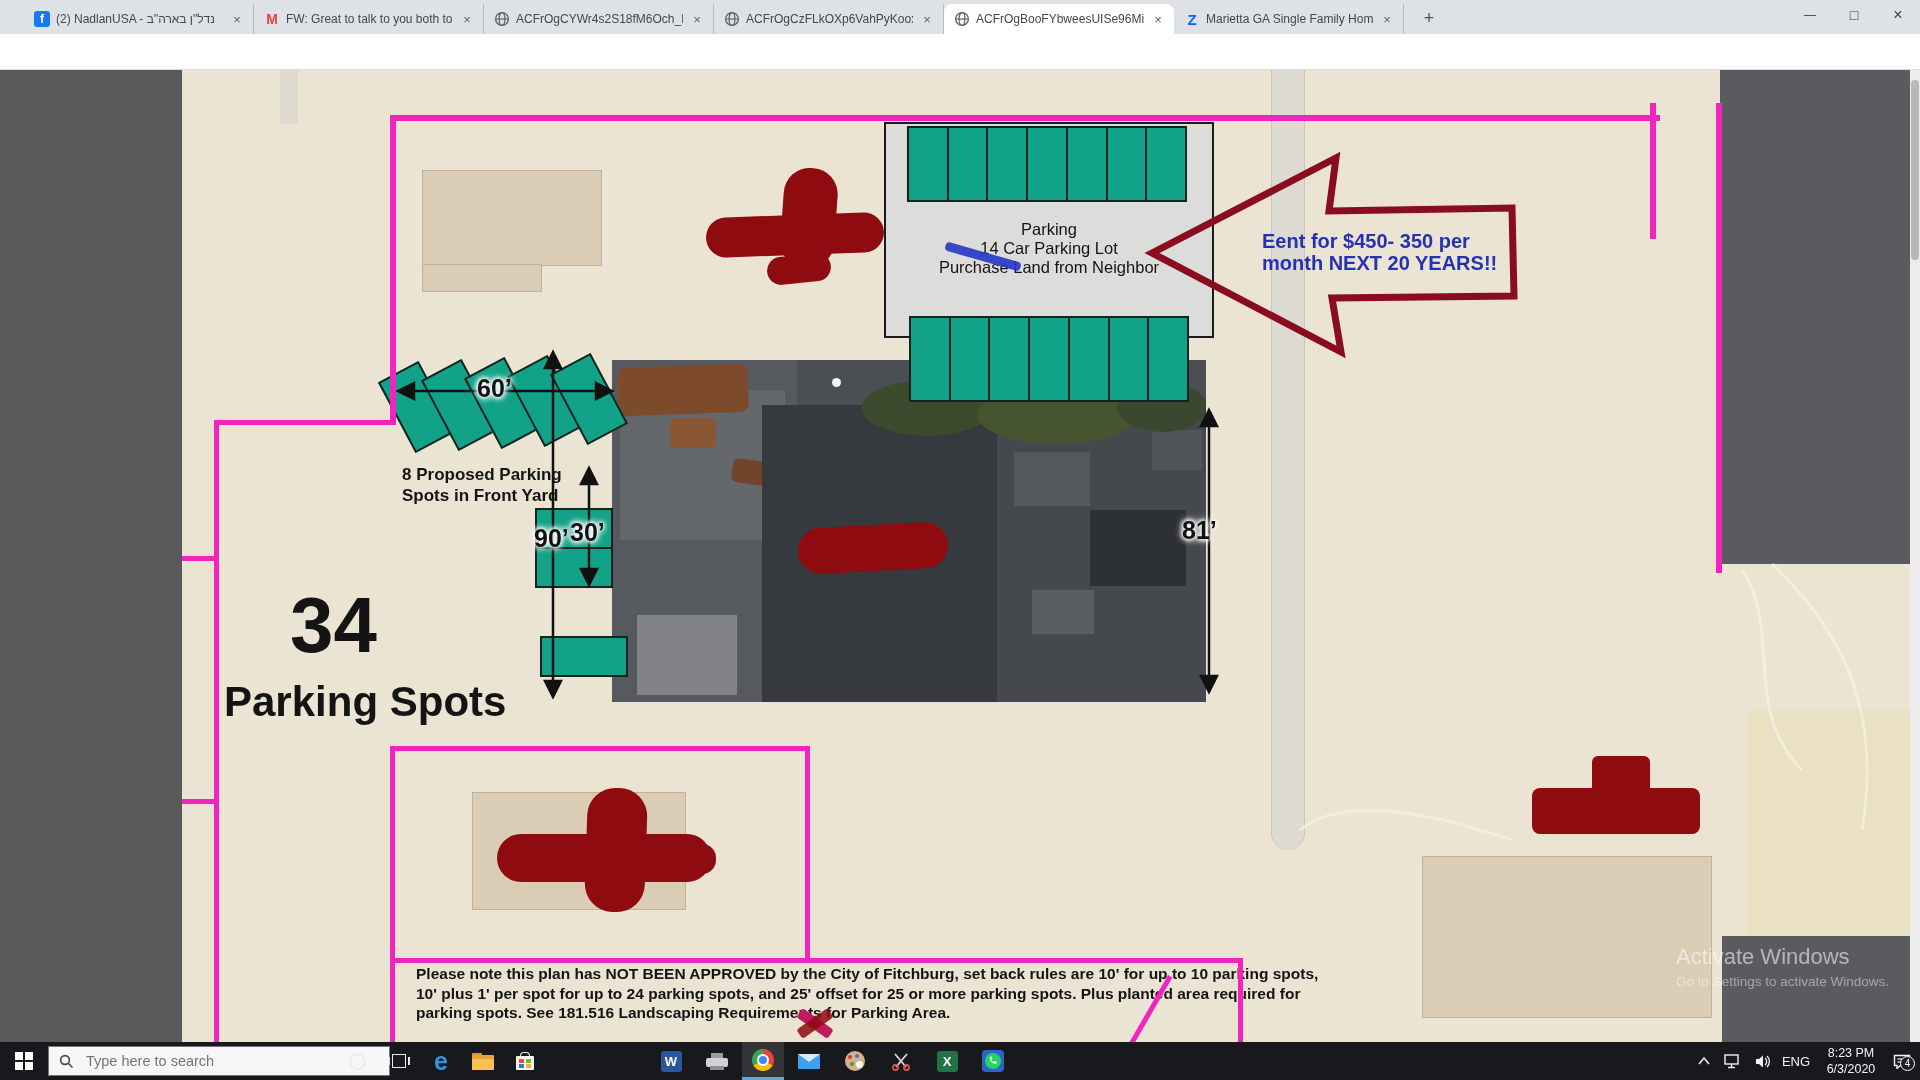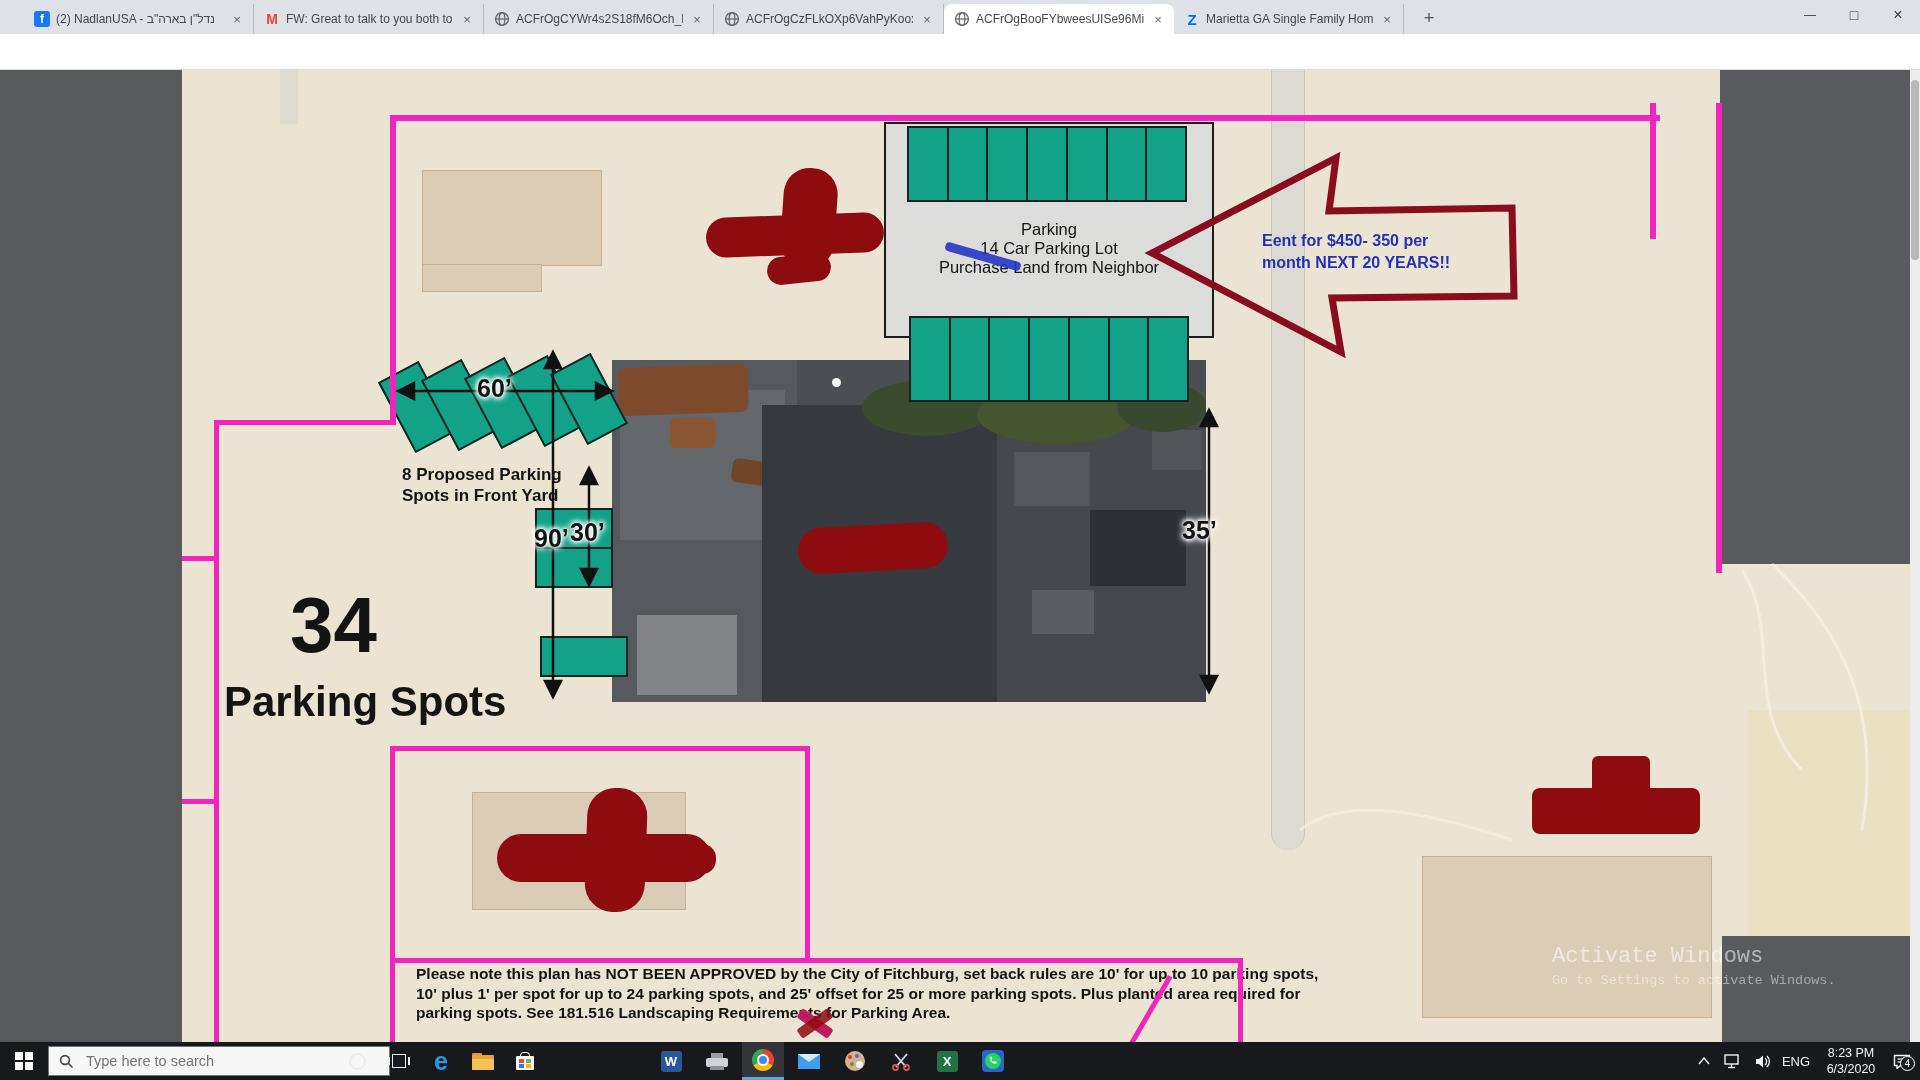--- a/index.html
+++ b/index.html
@@ -196,21 +196,21 @@
           <div></div>
           <div></div>
       </div>
       <div class="a maptext" style="left:702px;top:150px;width:330px;text-align:center;font-size:16.5px;line-height:19px;">
         <div>Parking</div>
         <div>14 Car Parking Lot</div>
         <div>Purchase Land from Neighbor</div>
       </div>
       <div class="a" style="left:762px;top:182px;width:78px;height:9px;background:#2839c6;border-radius:4px;transform:rotate(16deg);opacity:.92;"></div>
 
-      <div class="a" style="left:1080px;top:160px;width:250px;font-size:16px;font-weight:bold;line-height:22px;color:#2531b5;">
+      <div class="a" style="left:1080px;top:160px;width:250px;font-size:20px;font-weight:bold;line-height:22px;color:#2531b5;">
         <div>Eent for $450- 350 per</div>
         <div>month NEXT 20 YEARS!!</div>
       </div>
 
       <div class="a teal" style="left:212px;top:297px;width:46px;height:80px;transform:rotate(-28deg);"></div>
       <div class="a teal" style="left:255px;top:295px;width:46px;height:80px;transform:rotate(-28deg);"></div>
       <div class="a teal" style="left:298px;top:293px;width:46px;height:80px;transform:rotate(-28deg);"></div>
       <div class="a teal" style="left:341px;top:291px;width:46px;height:80px;transform:rotate(-28deg);"></div>
       <div class="a teal" style="left:384px;top:289px;width:46px;height:80px;transform:rotate(-28deg);"></div>
 
@@ -235,21 +235,21 @@
             <polygon points="407,515 399,499 415,499"></polygon>
           <line x1="1027" y1="342" x2="1027" y2="620"></line>
           <polygon points="1027,340 1019,356 1035,356"></polygon>
             <polygon points="1027,622 1019,606 1035,606"></polygon>
         </g>
       </svg>
 
       <div class="a dim" style="left:295px;top:304px;text-align:center;">60’</div>
       <div class="a dim" style="left:352px;top:426px;margin-top:28px;">90’</div>
       <div class="a dim" style="left:388px;top:448px;">30’</div>
-      <div class="a dim" style="left:1000px;top:446px;">35’</div>
+      <div class="a dim" style="left:1000px;top:446px;">81’</div>
 
       <div class="a maptext" style="left:220px;top:394px;font-size:17px;font-weight:bold;line-height:21px;">
         <div>8 Proposed Parking</div>
         <div>Spots in Front Yard</div>
       </div>
       <div class="a maptext" style="left:108px;top:510px;font-size:78px;font-weight:bold;">34</div>
       <div class="a maptext" style="left:14px;top:608px;font-size:42px;font-weight:bold;margin-left:28px;">Parking Spots</div>
       <div class="a maptext" style="left:234px;top:894px;width:980px;font-size:15.5px;font-weight:bold;line-height:19.5px;">
         <div>Please note this plan has NOT BEEN APPROVED by the City of Fitchburg, set back rules are 10' for up to 10 parking spots,</div>
         <div>10' plus 1' per spot for up to 24 parking spots, and 25' offset for 25 or more parking spots.  Plus planted area required for</div>
@@ -284,21 +284,21 @@
         <div class="a" style="left:0;top:8px;width:38px;height:11px;background:#c11a5e;border-radius:3px;transform:rotate(35deg);"></div>
         <div class="a" style="left:0;top:8px;width:38px;height:11px;background:#8e0b10;border-radius:3px;transform:rotate(-35deg);opacity:.85;"></div>
       </div>
     </div>
 
     <div class="a" style="left:1910px;top:0;width:10px;height:972px;background:#ececec;">
       <div class="a" style="left:1px;top:10px;width:8px;height:180px;background:#b8b8b8;border-radius:4px;"></div>
     </div>
   </div>
 
-  <div class="a" style="left:1552px;top:944px;z-index:40;font-family:Liberation Mono, monospace;">
+  <div class="a" style="left:1676px;top:944px;z-index:40;">
     <div class="wm1">Activate Windows</div>
     <div class="wm2" style="margin-top:4px;">Go to Settings to activate Windows.</div>
   </div>
 
   <div class="a taskbar">
     <div class="a tbtn" style="left:0;width:48px;">
       <div class="winlogo">
           <div></div>
           <div></div>
           <div></div>

